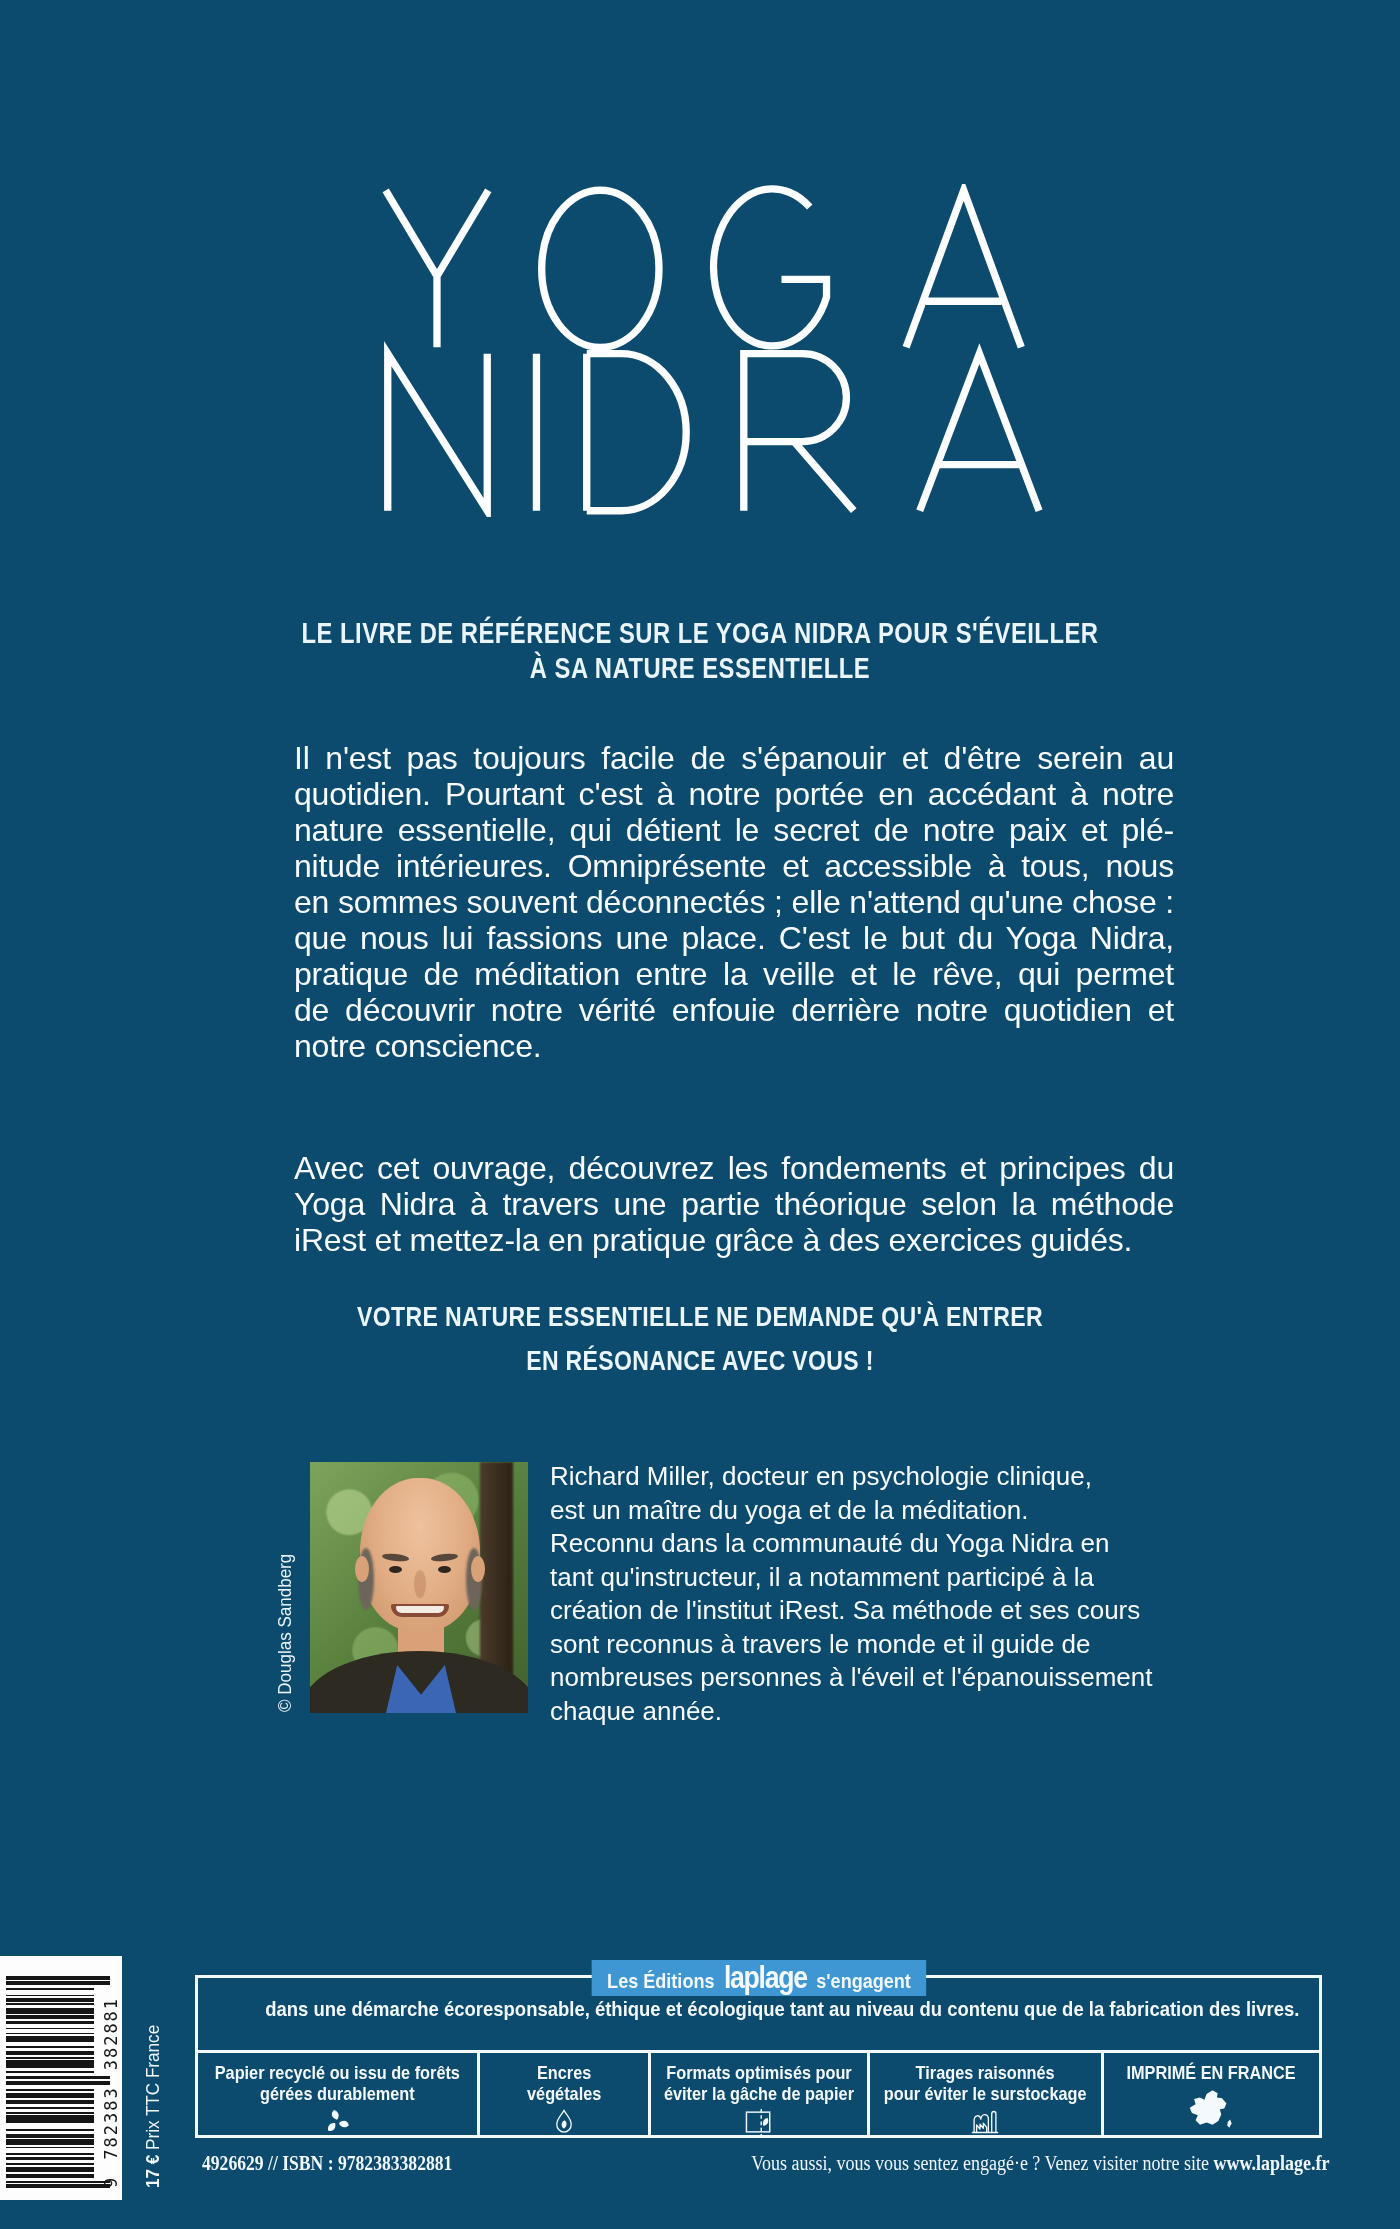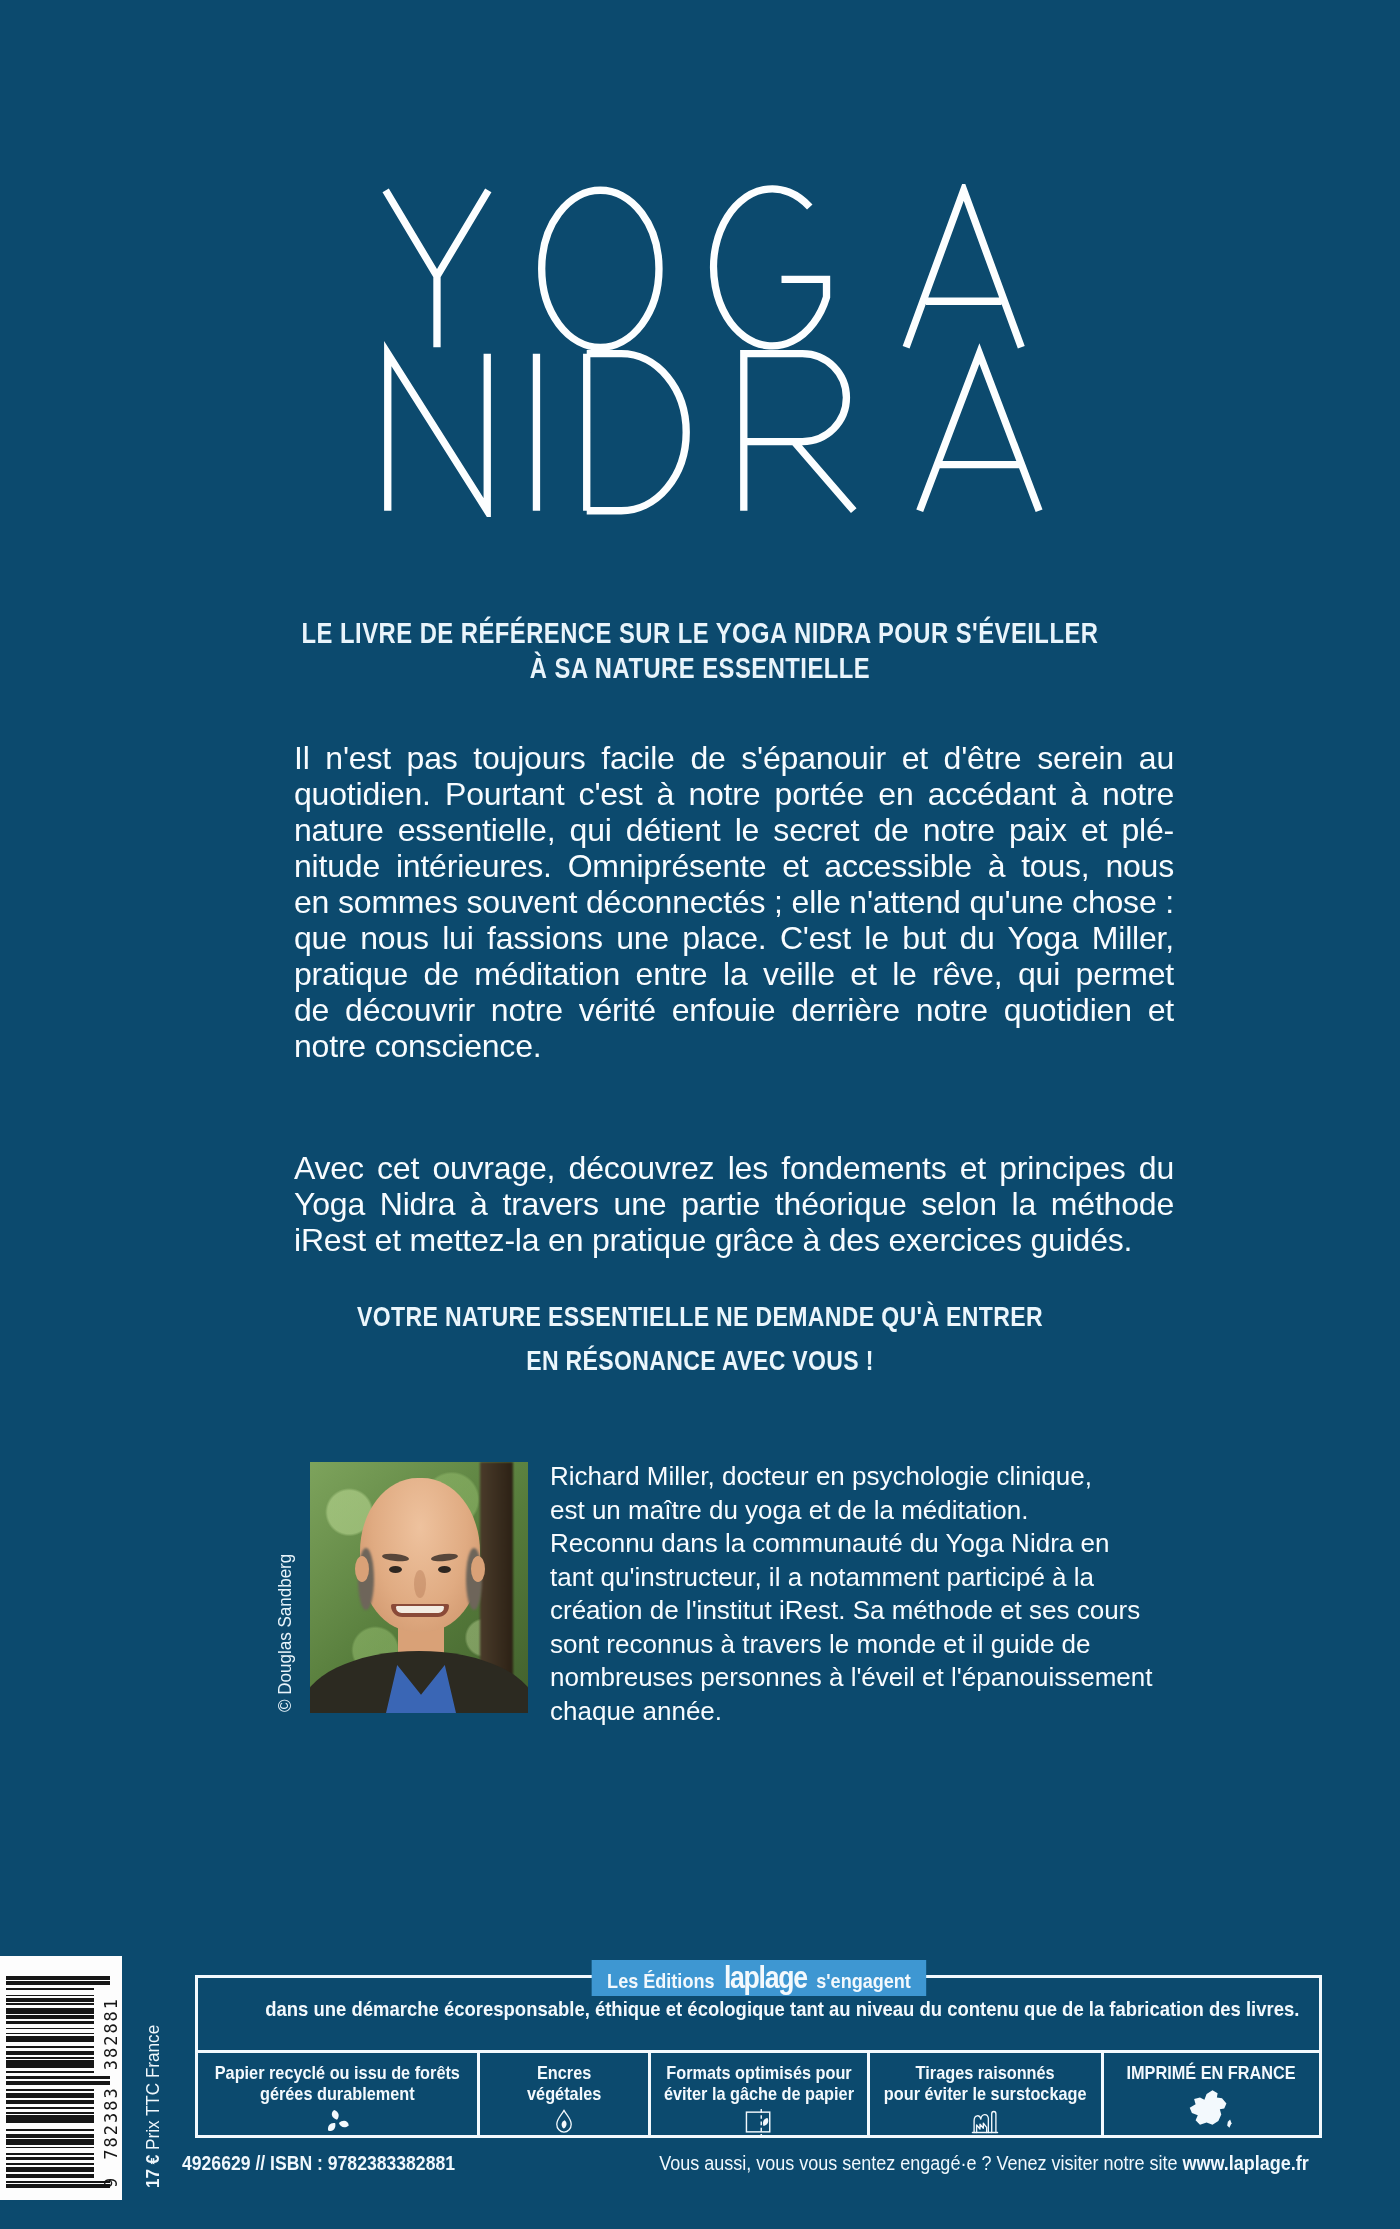--- a/index.html
+++ b/index.html
@@ -84,22 +84,22 @@
   .bh-logo{font-size:31px;font-weight:700;letter-spacing:-1.5px;}
   .band-tagline{margin-top:19px;text-align:center;font-weight:700;font-size:21px;color:#F3F9FD;
                 transform:scaleX(0.88);transform-origin:50% 50%;white-space:nowrap;}
   .band-row{position:absolute;left:0;right:0;top:72px;bottom:0;border-top:3px solid #F3F9FD;display:flex;}
   .cell{display:flex;flex-direction:column;align-items:center;justify-content:flex-start;
         padding-top:9px;border-right:3px solid #F3F9FD;}
   .cell:last-child{border-right:none;}
   .cell-label{font-size:18.5px;font-weight:700;line-height:21px;color:#F3F9FD;
               transform:scaleX(0.88);transform-origin:50% 0;}
   .cell-icon{margin-top:5px;}
-  .band-foot{position:absolute;left:182px;top:2152px;width:1127px;display:flex;
-             justify-content:space-between;align-items:flex-end;color:#F0F8FD;font-size:20px;}
+  .band-foot{position:absolute;left:202px;top:2152px;width:1127px;display:flex;
+             justify-content:space-between;align-items:flex-end;color:#F0F8FD;font-size:20px;font-family:Liberation Serif, serif;}
   .isbn{font-weight:700;transform:scaleX(0.88);transform-origin:0 50%;white-space:nowrap;}
   .cta{transform:scaleX(0.9);transform-origin:100% 50%;white-space:nowrap;}
   .cta b{font-weight:700;}
 </style>
 </head>
 <body>
 
 <div id="page">
 
   <h1 class="sr-only">YOGA NIDRA</h1>
@@ -121,21 +121,21 @@
       <div class="jline">LE LIVRE DE RÉFÉRENCE SUR LE YOGA NIDRA POUR S'ÉVEILLER</div>
       <div class="jline last">À SA NATURE ESSENTIELLE</div>
     </div>
 
   <div class="para para1 justify">
       <div class="jline">Il n'est pas toujours facile de s'épanouir et d'être serein au</div>
       <div class="jline">quotidien. Pourtant c'est à notre portée en accédant à notre</div>
       <div class="jline">nature essentielle, qui détient le secret de notre paix et plé-</div>
       <div class="jline">nitude intérieures. Omniprésente et accessible à tous, nous</div>
       <div class="jline">en sommes souvent déconnectés ; elle n'attend qu'une chose :</div>
-      <div class="jline">que nous lui fassions une place. C'est le but du Yoga Miller,</div>
+      <div class="jline">que nous lui fassions une place. C'est le but du Yoga Nidra,</div>
       <div class="jline">pratique de méditation entre la veille et le rêve, qui permet</div>
       <div class="jline">de découvrir notre vérité enfouie derrière notre quotidien et</div>
       <div class="jline last">notre conscience.</div>
     </div>
   <div class="para para2 justify">
       <div class="jline">Avec cet ouvrage, découvrez les fondements et principes du</div>
       <div class="jline">Yoga Nidra à travers une partie théorique selon la méthode</div>
       <div class="jline last">iRest et mettez-la en pratique grâce à des exercices guidés.</div>
     </div>
 

